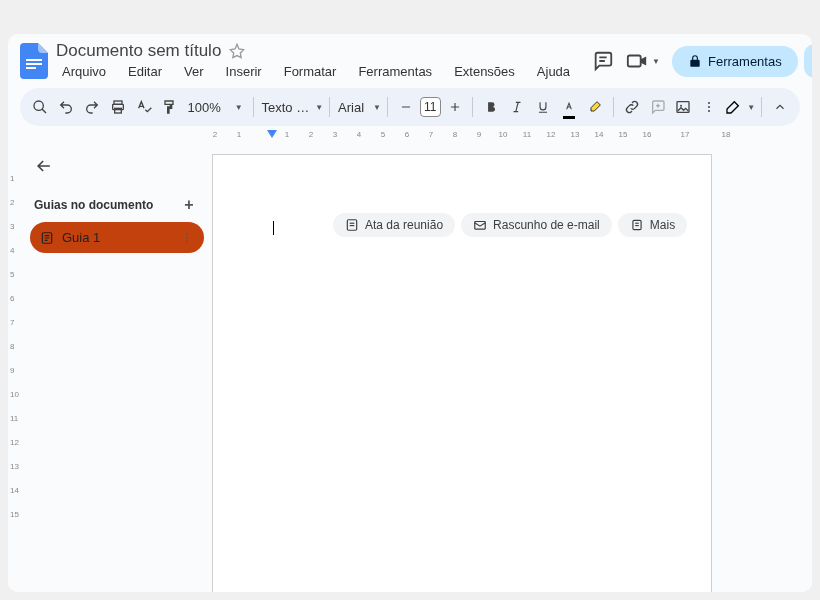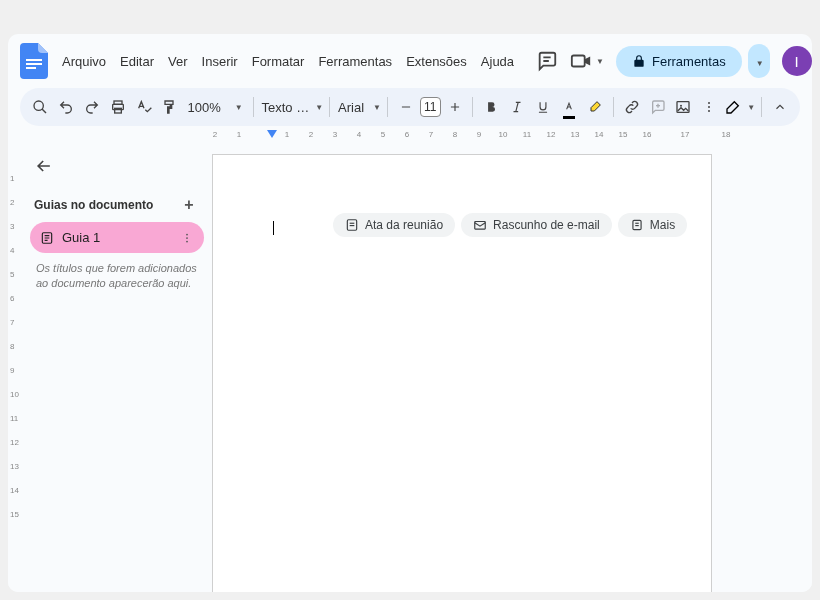--- a/index.html
+++ b/index.html
@@ -7,21 +7,21 @@
 .app { position: absolute; top: 34px; left: 8px; right: 8px; bottom: 8px; background: #f9fbfd; border-radius: 10px; display: flex; flex-direction: column; overflow: hidden; }
 
 
 .header { display: flex; align-items: center; padding: 6px 12px; gap: 8px; }
 .logo { width: 32px; height: 42px; display: flex; align-items: center; justify-content: center; }
 .logo svg { width: 28px; height: 36px; }
 .titlewrap { display: flex; flex-direction: column; }
 .titlerow { display: flex; align-items: center; gap: 8px; }
 .doctitle { font-size: 17px; color: #444; }
 .star { color: #999; cursor: pointer; }
-.menubar { display: flex; gap: 2px; margin-top: 1px; }
+.menubar { display: flex; gap: 10px; margin-top: 1px; }
 .menubar span { font-size: 13px; color: #333; padding: 2px 6px; border-radius: 4px; cursor: pointer; }
 .header-spacer { flex: 1; }
 .header-actions { display: flex; align-items: center; gap: 12px; }
 .hicon { width: 22px; height: 22px; color: #444; cursor: pointer; display: flex; align-items: center; justify-content: center; }
 .meet { display: flex; align-items: center; gap: 2px; }
 .sharebtn { background: #c2e7ff; border-radius: 30px; padding: 8px 16px; display: flex; align-items: center; gap: 6px; font-size: 13px; font-weight: 500; color: #001d35; cursor: pointer; }
 .sharecaret { background: #c2e7ff; border-radius: 30px; padding: 8px 6px; margin-left: -6px; cursor: pointer; color: #001d35; }
 .avatar { width: 30px; height: 30px; border-radius: 50%; background: #7b3fb3; color: #fff; display: flex; align-items: center; justify-content: center; font-size: 15px; font-weight: 500; }
 
 
@@ -47,21 +47,21 @@
 
 .workspace { flex: 1; display: flex; background: #f9fbfd; overflow: hidden; position: relative; }
 .ruler-v { width: 14px; position: relative; font-size: 8px; color: #888; }
 .ruler-v .tick { position: absolute; left: 2px; transform: translateY(-50%); }
 
 
 .sidebar { width: 190px; padding: 8px 8px; }
 .backarr { width: 28px; height: 28px; display: flex; align-items: center; justify-content: center; border-radius: 50%; cursor: pointer; color: #444; margin-bottom: 8px; }
 .outlhdr { display: flex; align-items: center; justify-content: space-between; font-size: 12px; font-weight: 600; color: #333; padding: 6px 4px; }
 .addtab { width: 22px; height: 22px; display: flex; align-items: center; justify-content: center; border-radius: 50%; cursor: pointer; color: #555; font-size: 16px; }
-.tabitem { background: #f9a8d4; border-radius: 18px; padding: 8px 10px; display: flex; align-items: center; gap: 8px; font-size: 13px; color: #222; cursor: pointer; }
+.tabitem { background: #c2410c; border-radius: 18px; padding: 8px 10px; display: flex; align-items: center; gap: 8px; font-size: 13px; color: #222; cursor: pointer; }
 .tabitem .more { margin-left: auto; cursor: pointer; color: #555; }
 .outlhint { font-size: 11px; font-style: italic; color: #777; padding: 8px 6px; line-height: 1.4; }
 
 
 .pagewrap { flex: 1; overflow: auto; padding-top: 10px; }
 .page { width: 500px; min-height: 700px; background: #fff; border: 1px solid #cfcfcf; position: relative; }
 .cursor { position: absolute; top: 66px; left: 60px; width: 1px; height: 14px; background: #000; }
 .chips { position: absolute; top: 58px; left: 120px; display: flex; gap: 6px; }
 .chip { background: #f1f3f4; border-radius: 14px; padding: 5px 12px; display: flex; align-items: center; gap: 6px; font-size: 12px; color: #3c4043; cursor: pointer; }
 .chip svg { width: 14px; height: 14px; }
@@ -77,20 +77,28 @@
     <div class="logo">
       <svg viewBox="0 0 28 36">
           <path fill="#4285f4" d="M4 0h14l10 10v22a4 4 0 0 1-4 4H4a4 4 0 0 1-4-4V4a4 4 0 0 1 4-4z"></path>
           <path fill="#a1c2fa" d="M18 0l10 10H22a4 4 0 0 1-4-4V0z"></path>
           <rect x="6" y="16" width="16" height="2" fill="#fff"></rect>
           <rect x="6" y="20" width="16" height="2" fill="#fff"></rect>
           <rect x="6" y="24" width="10" height="2" fill="#fff"></rect>
         </svg>
     </div>
     <div class="titlewrap">
+      <div class="titlerow">
+        <span class="doctitle">Documento sem título</span>
+        <span class="star">
+          <svg width="16" height="16" viewBox="0 0 24 24">
+              <path fill="none" stroke="currentColor" stroke-width="2" d="M12 2l2.9 6.9L22 10l-5 5 1.2 7L12 18.8 5.8 22 7 15l-5-5 7.1-1.1z"></path>
+            </svg>
+        </span>
+      </div>
       <div class="menubar">
         <span>Arquivo</span>
         <span>Editar</span>
         <span>Ver</span>
         <span>Inserir</span>
         <span>Formatar</span>
         <span>Ferramentas</span>
         <span>Extensões</span>
         <span>Ajuda</span>
       </div>
@@ -317,21 +325,20 @@
           </svg>
         <span>Guia 1</span>
         <span class="more">
           <svg width="14" height="14" viewBox="0 0 24 24">
               <circle cx="12" cy="6" r="1.5" fill="currentColor"></circle>
               <circle cx="12" cy="12" r="1.5" fill="currentColor"></circle>
               <circle cx="12" cy="18" r="1.5" fill="currentColor"></circle>
             </svg>
         </span>
       </div>
-      <div class="outlhint">Os títulos que forem adicionados ao documento aparecerão aqui.</div>
     </div>
 
     <div class="pagewrap">
       <div class="page">
         <div class="cursor"></div>
         <div class="chips">
           <div class="chip">
             <svg viewBox="0 0 24 24">
                 <rect x="4" y="3" width="16" height="18" rx="2" fill="none" stroke="currentColor" stroke-width="2"></rect>
                 <line x1="8" y1="9" x2="16" y2="9" stroke="currentColor" stroke-width="2"></line>

